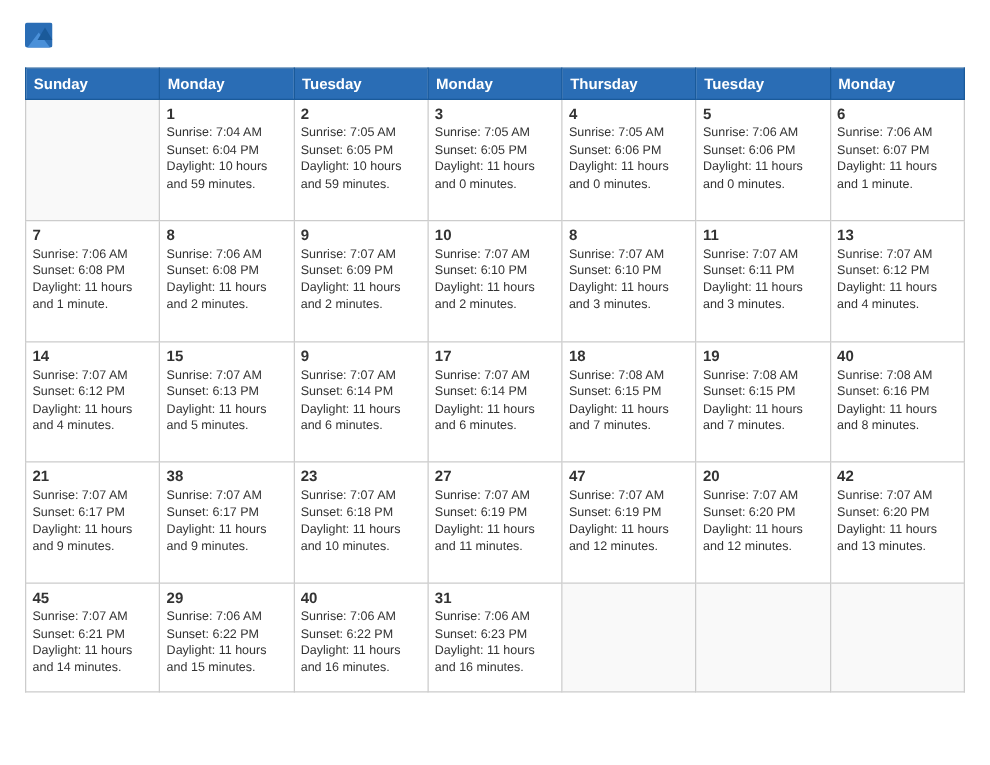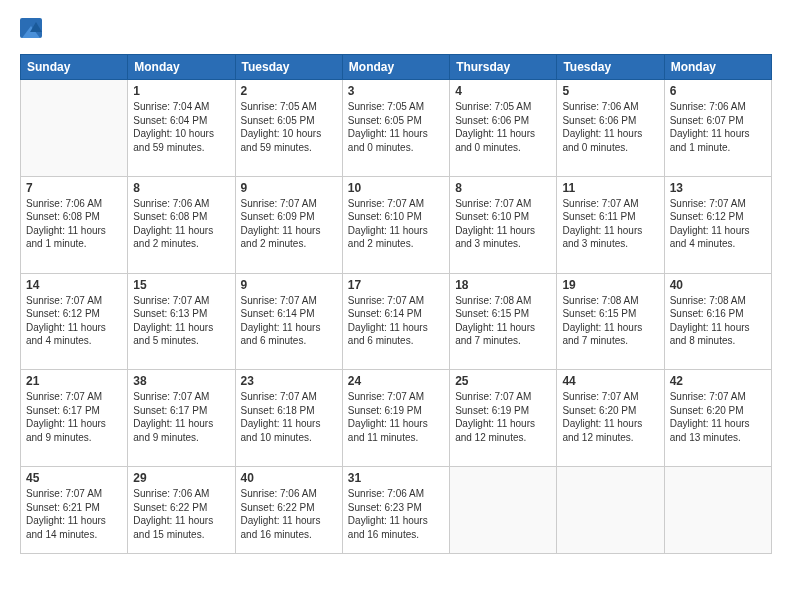--- a/index.html
+++ b/index.html
@@ -294,35 +294,35 @@
 and 9 minutes.</div>
           </td>
           <td>
             <span class="day-number">23</span>
             <div class="day-info" style="white-space: pre-line;">Sunrise: 7:07 AM
 Sunset: 6:18 PM
 Daylight: 11 hours
 and 10 minutes.</div>
           </td>
           <td>
-            <span class="day-number">24</span>
+            <span class="day-number">27</span>
             <div class="day-info" style="white-space: pre-line;">Sunrise: 7:07 AM
 Sunset: 6:19 PM
 Daylight: 11 hours
 and 11 minutes.</div>
           </td>
           <td>
-            <span class="day-number">25</span>
+            <span class="day-number">47</span>
             <div class="day-info" style="white-space: pre-line;">Sunrise: 7:07 AM
 Sunset: 6:19 PM
 Daylight: 11 hours
 and 12 minutes.</div>
           </td>
           <td>
-            <span class="day-number">44</span>
+            <span class="day-number">20</span>
             <div class="day-info" style="white-space: pre-line;">Sunrise: 7:07 AM
 Sunset: 6:20 PM
 Daylight: 11 hours
 and 12 minutes.</div>
           </td>
           <td>
             <span class="day-number">42</span>
             <div class="day-info" style="white-space: pre-line;">Sunrise: 7:07 AM
 Sunset: 6:20 PM
 Daylight: 11 hours

